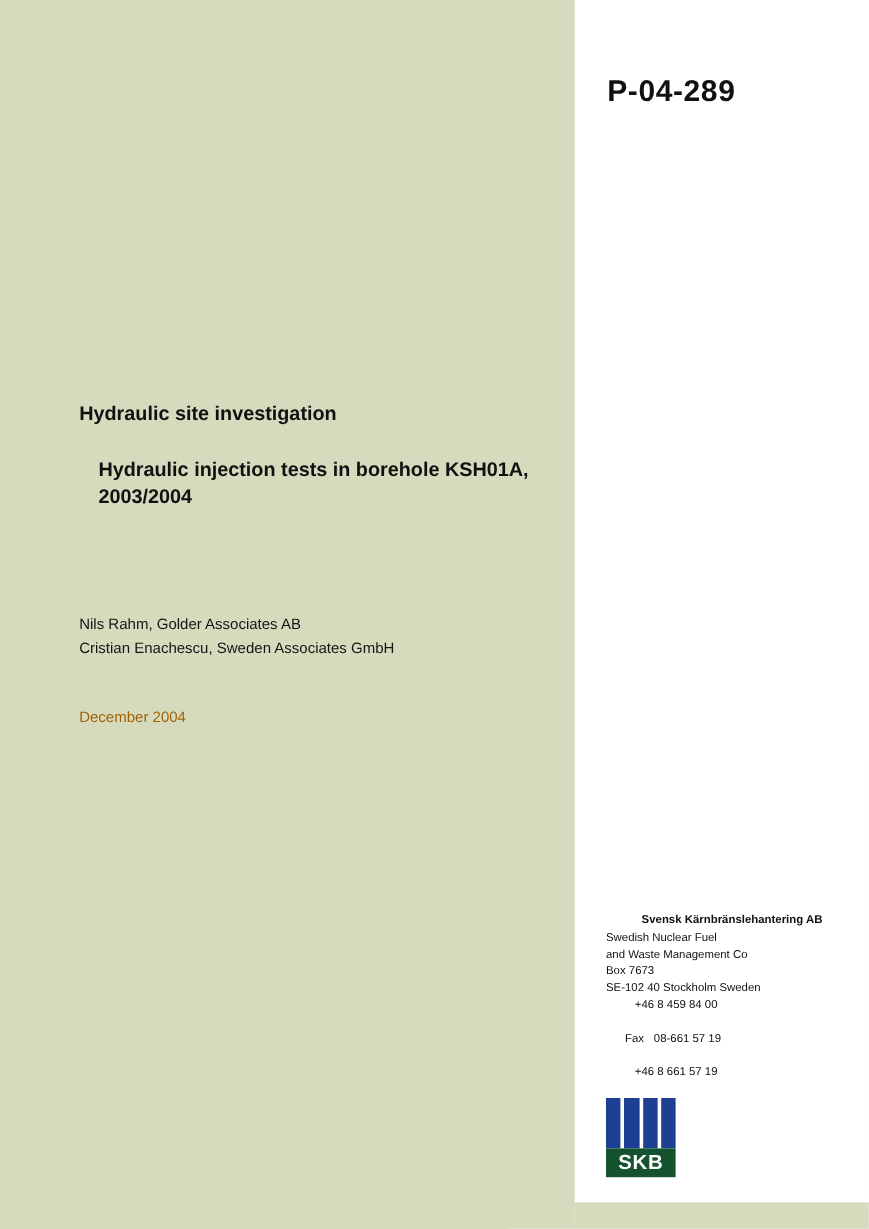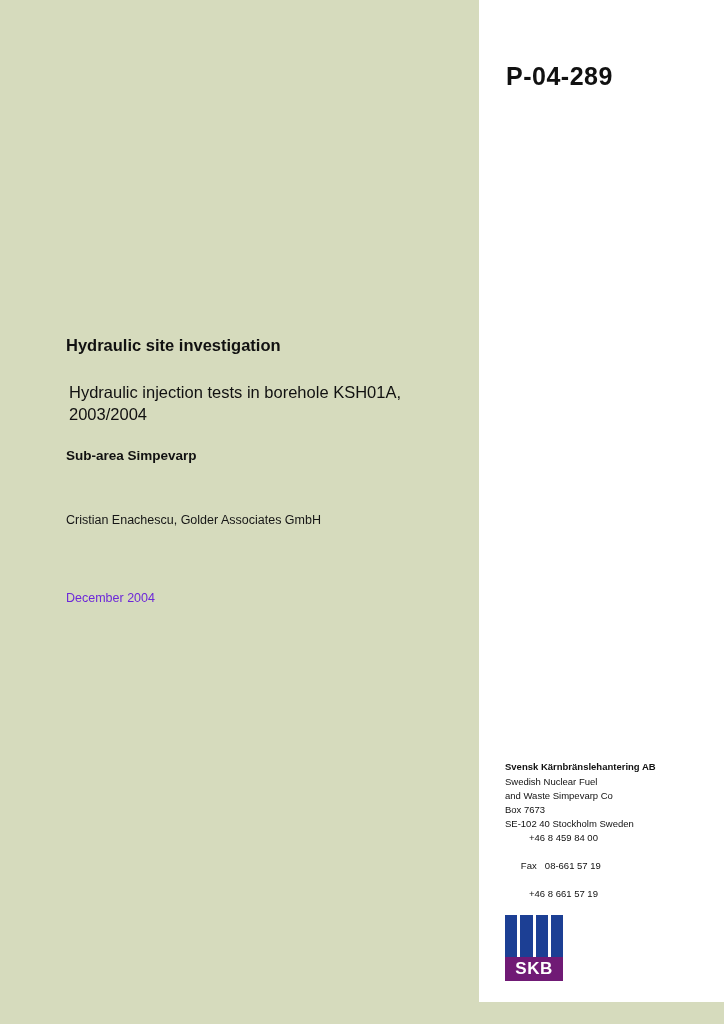--- a/index.html
+++ b/index.html
@@ -56,24 +56,24 @@
     width: 390px;
   }
   .site-line {
     font-size: 16.5px;
     font-weight: bold;
     color: #111111;
     margin: 0 0 26px 0;
   }
   .main-title {
     font-size: 16.5px;
-    font-weight: normal;
+    font-weight: bold;
     color: #111111;
     line-height: 1.35;
-    margin: 0 0 22px 3px;
+    margin: 0 0 22px 16px;
   }
   .sub-title {
     font-size: 13.5px;
     font-weight: bold;
     color: #111111;
     margin: 0;
   }
   .authors {
     position: absolute;
     left: 66px;
@@ -81,35 +81,36 @@
     width: 390px;
     font-size: 12.5px;
     line-height: 1.62;
     color: #161616;
   }
   .pub-date {
     position: absolute;
     left: 66px;
     top: 591px;
     font-size: 12.5px;
-    color: #6d28d9;
+    color: #a16207;
   }
   
   .publisher {
     position: absolute;
     left: 505px;
     top: 760px;
     width: 210px;
     font-size: 9.5px;
     line-height: 1.47;
     color: #111111;
   }
   .publisher .org {
     font-weight: bold;
     margin-bottom: 1px;
+    text-align: center;
   }
   .publisher .row {
     white-space: pre;
   }
   .publisher .tel-label {
     display: inline-block;
     width: 24px;
   }
   .publisher .indent {
     padding-left: 24px;
@@ -136,21 +137,21 @@
     width: 13px;
     height: 42px;
     background: #1c3f94;
   }
   .logo .wordmark {
     position: absolute;
     left: 0;
     top: 42px;
     width: 58px;
     height: 24px;
-    background: #701a75;
+    background: #14532d;
     color: #ffffff;
     font-size: 17px;
     font-weight: bold;
     letter-spacing: 0.5px;
     text-align: center;
     line-height: 24px;
   }
 </style>
 </head>
 <body>
@@ -158,33 +159,33 @@
 <div class="page">
 
   <div class="panel-left"></div>
   <div class="panel-bottom-strip"></div>
 
   <div class="report-number">P-04-289</div>
 
   <div class="title-block">
     <div class="site-line">Hydraulic site investigation</div>
     <div class="main-title">Hydraulic injection tests in borehole KSH01A, 2003/2004</div>
-    <div class="sub-title">Sub-area Simpevarp</div>
   </div>
 
   <div class="authors">
-    <div>Cristian Enachescu, Golder Associates GmbH</div>
+    <div>Nils Rahm, Golder Associates AB</div>
+    <div>Cristian Enachescu, Sweden Associates GmbH</div>
   </div>
 
   <div class="pub-date">December 2004</div>
 
   <div class="publisher">
     <div class="org">Svensk Kärnbränslehantering AB</div>
     <div class="row">Swedish Nuclear Fuel</div>
-    <div class="row">and Waste Simpevarp Co</div>
+    <div class="row">and Waste Management Co</div>
     <div class="row">Box 7673</div>
     <div class="row">SE-102 40 Stockholm Sweden</div>
     <div class="row indent">+46 8 459 84 00</div>
     <div class="row">
       <span class="tel-label">Fax</span><span>08-661 57 19</span>
     </div>
     <div class="row indent">+46 8 661 57 19</div>
   </div>
 
   <div class="logo">

